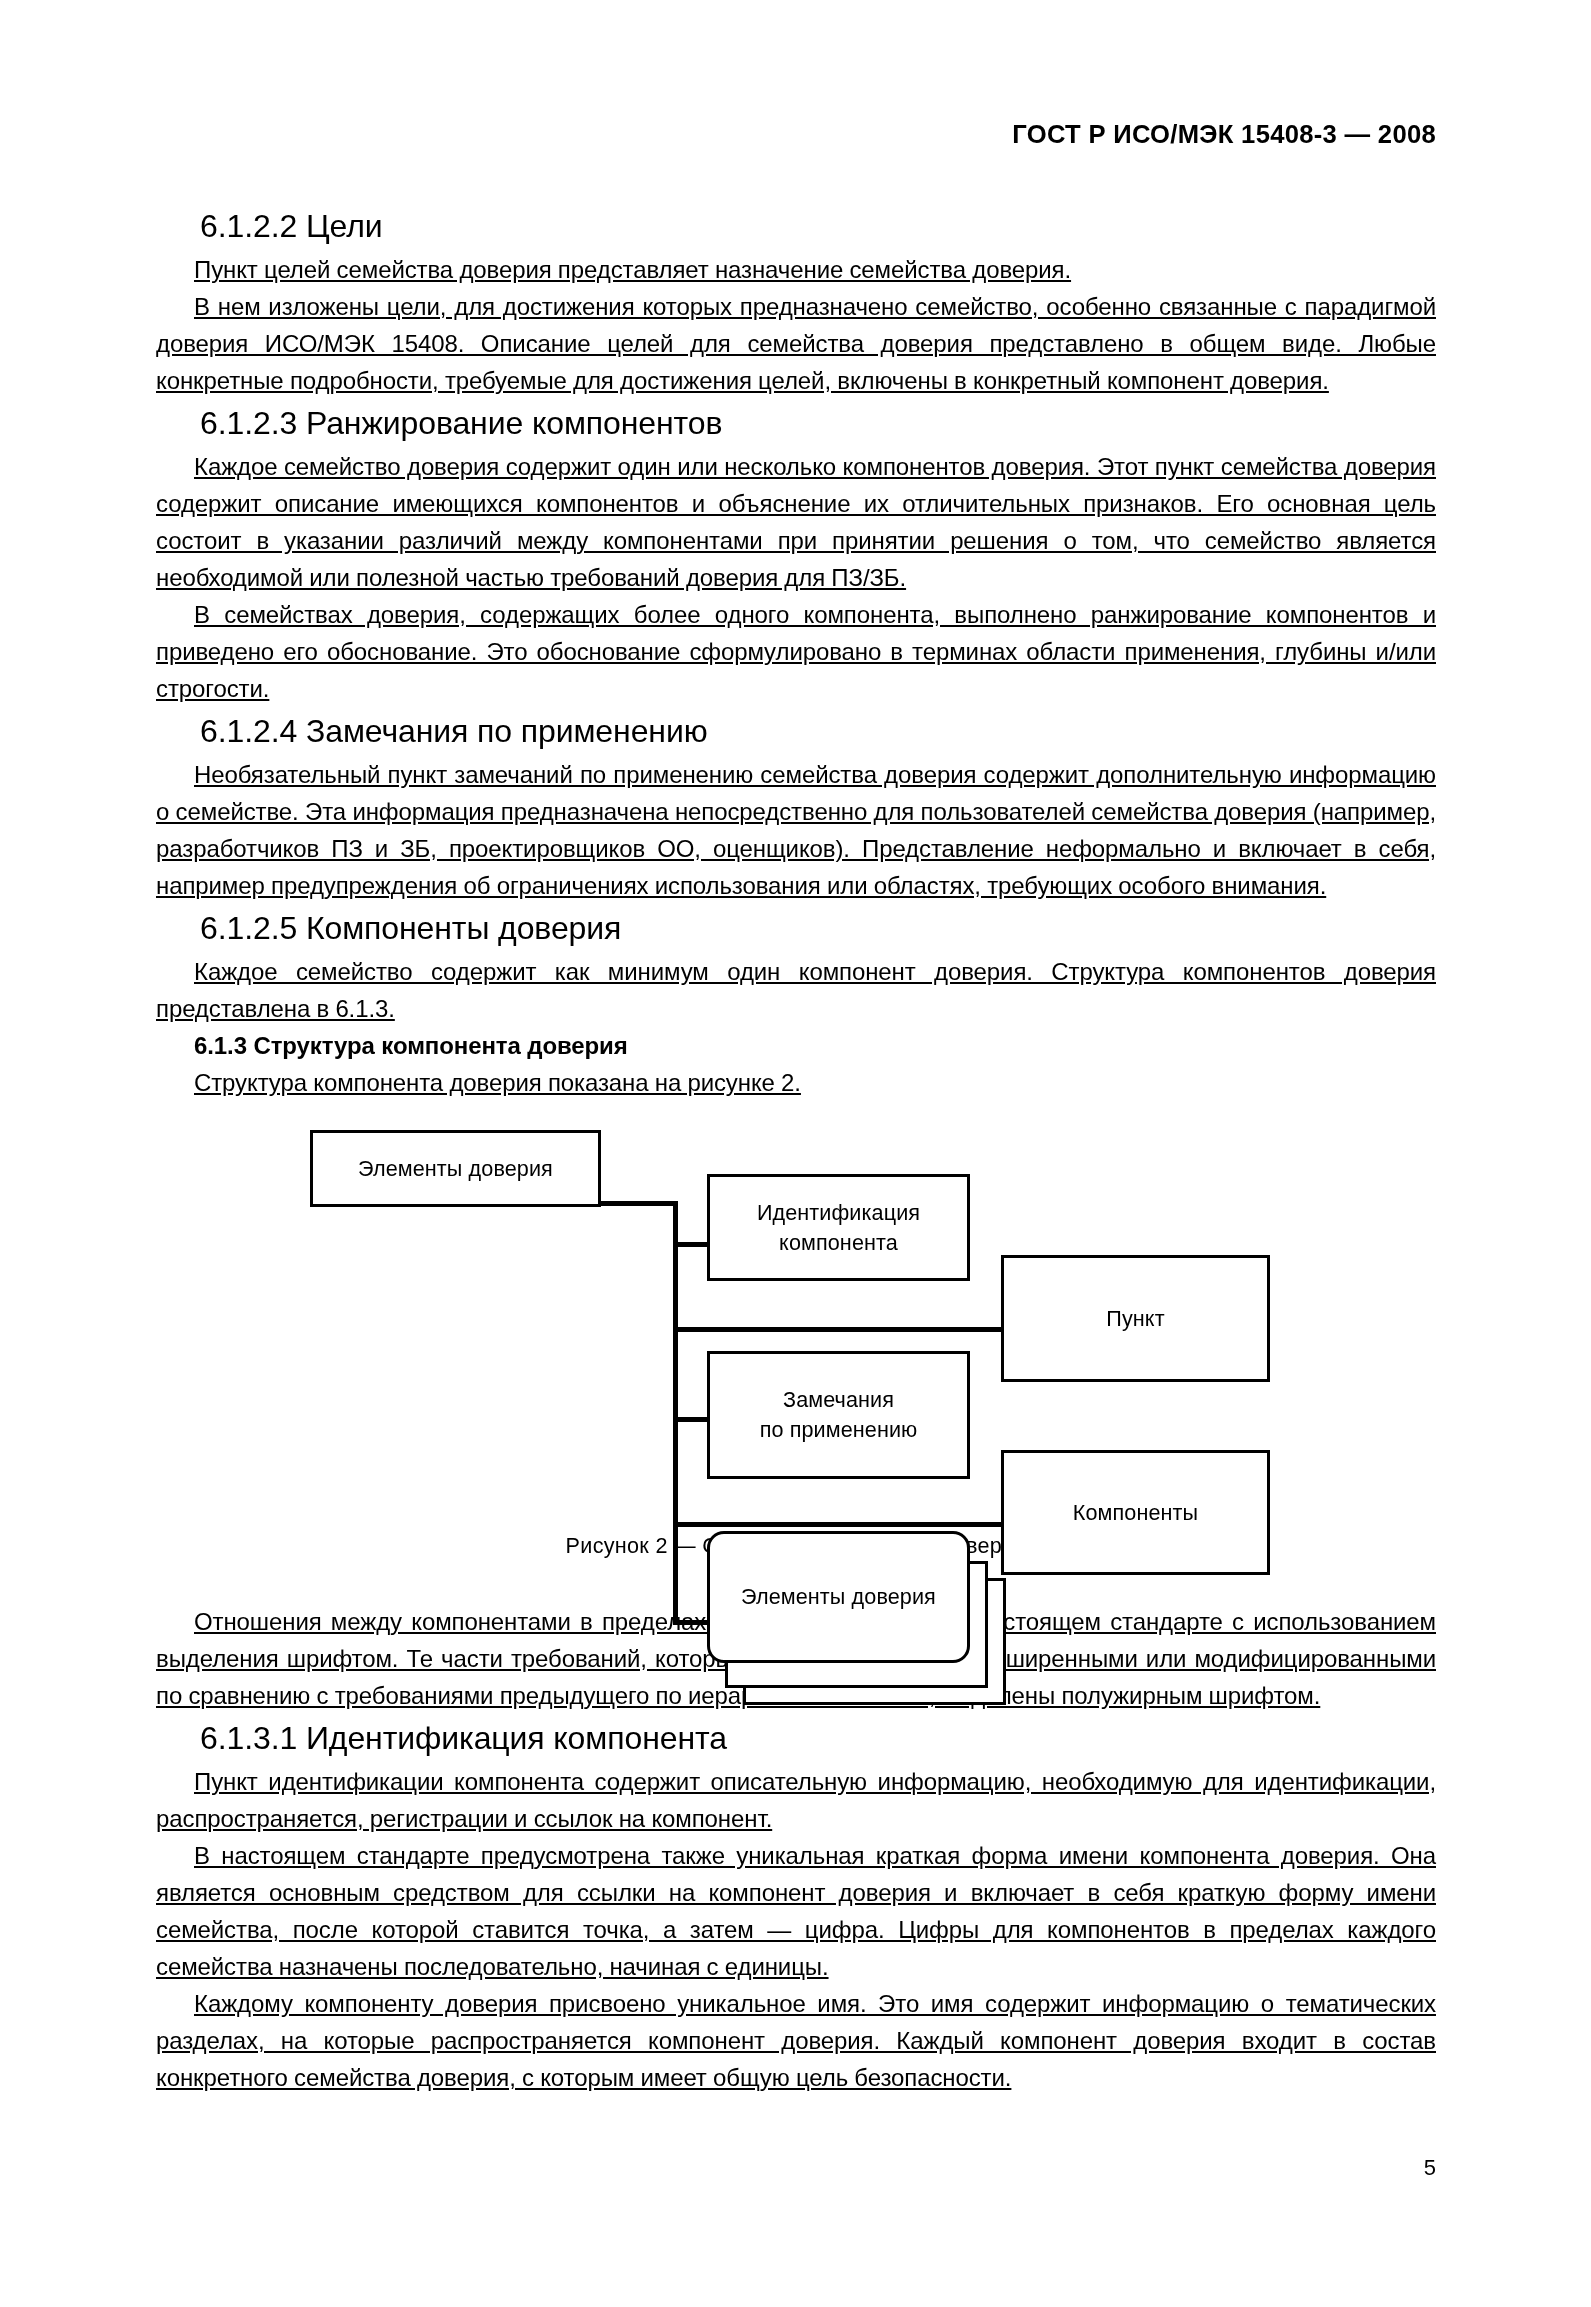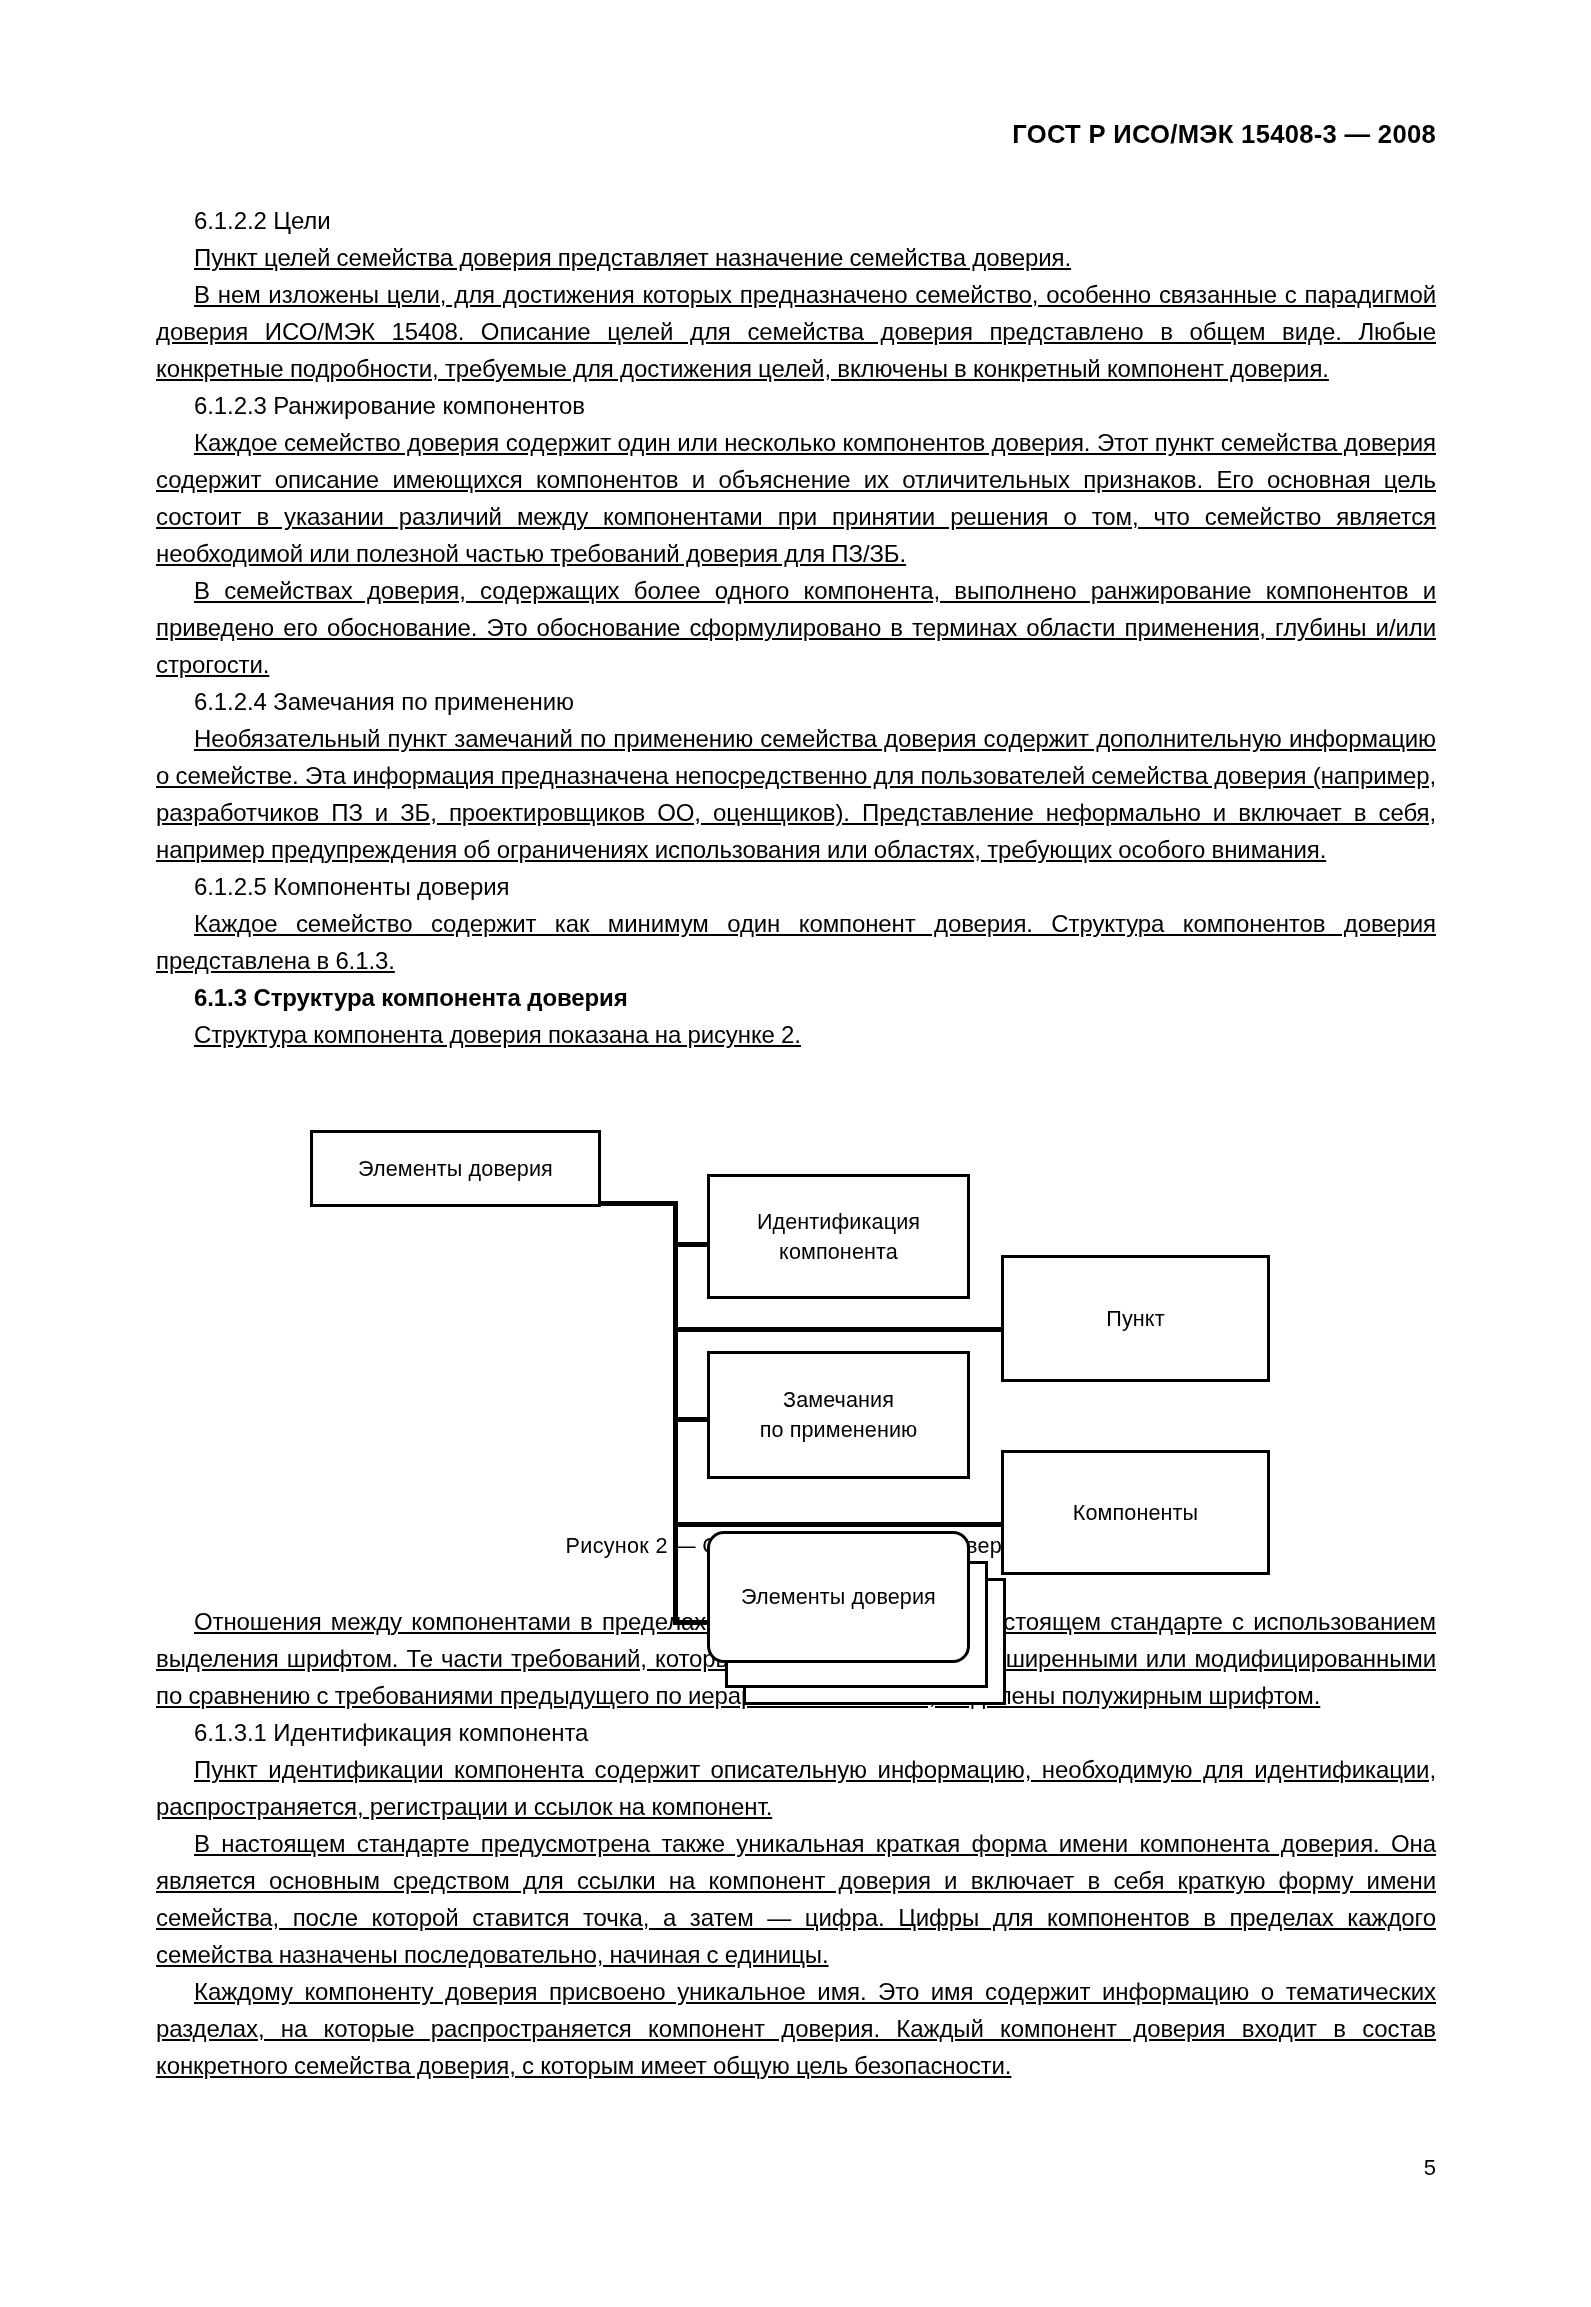--- a/index.html
+++ b/index.html
@@ -43,22 +43,22 @@
     margin: 0;
     font-size: 24px;
     line-height: 37px;
     text-align: justify;
     text-indent: 38px;
     letter-spacing: -0.1px;
     word-spacing: -0.3px;
     text-decoration: underline;
   }
   p.subhead {
-    margin: 0;
-    font-size: 24px;
+    margin: 6px;
+    font-size: 32px;
     line-height: 37px;
     text-indent: 38px;
     text-align: left;
     letter-spacing: -0.1px;
   }
   p.subhead-bold {
     margin: 0;
     font-size: 24px;
     line-height: 37px;
     text-indent: 38px;
@@ -174,21 +174,21 @@
       <div class="line" style="left:517px; top:505px; width:40px; height:5.4px;"></div>
 
       <div class="line" style="left:517px; top:212px; width:331px; height:5.4px;"></div>
 
       <div class="line" style="left:517px; top:407px; width:331px; height:5.4px;"></div>
 
       <div class="node" style="left:154px; top:15px; width:291px; height:77px;">
         <span>Элементы доверия</span>
       </div>
 
-      <div class="node" style="left:551px; top:59px; width:263px; height:125px; white-space:pre-line;">
+      <div class="node" style="left:551px; top:59px; width:263px; height:107px; white-space:pre-line;">
         <span>Идентификация
 компонента</span>
       </div>
 
       <div class="node" style="left:845px; top:140px; width:269px; height:127px;">
         <span>Пункт</span>
       </div>
 
       <div class="node" style="left:551px; top:236px; width:263px; height:128px; white-space:pre-line;">
         <span>Замечания

